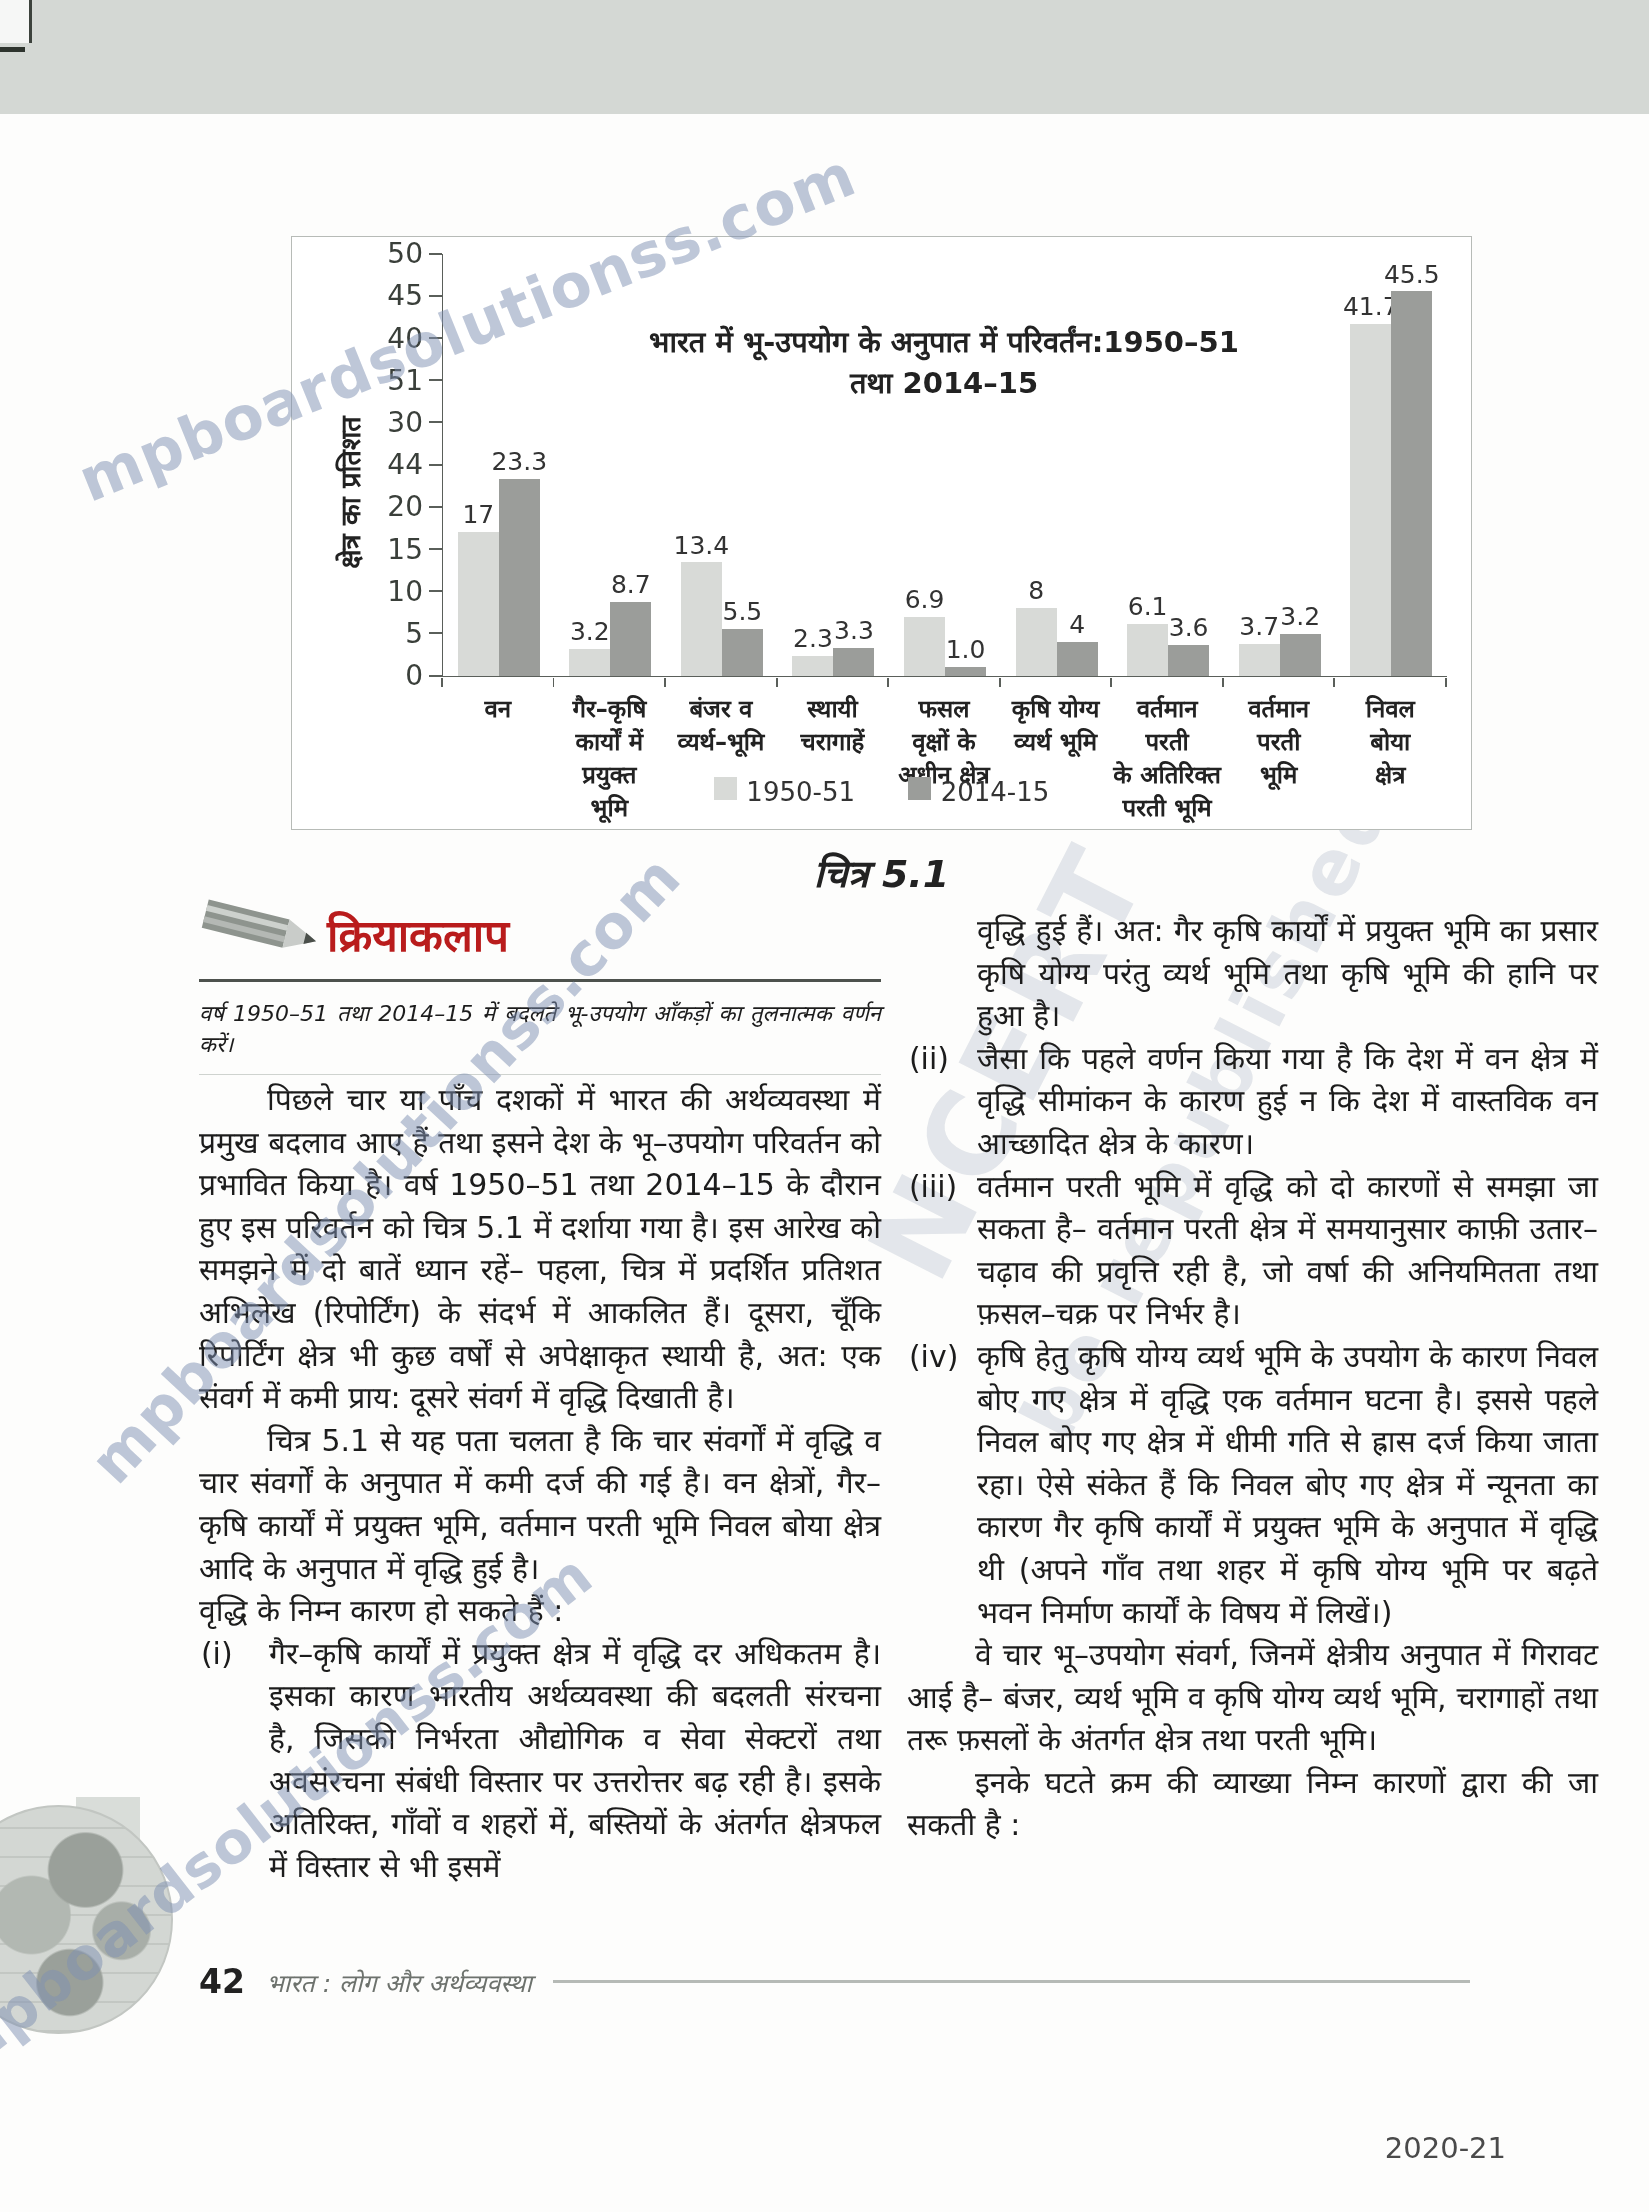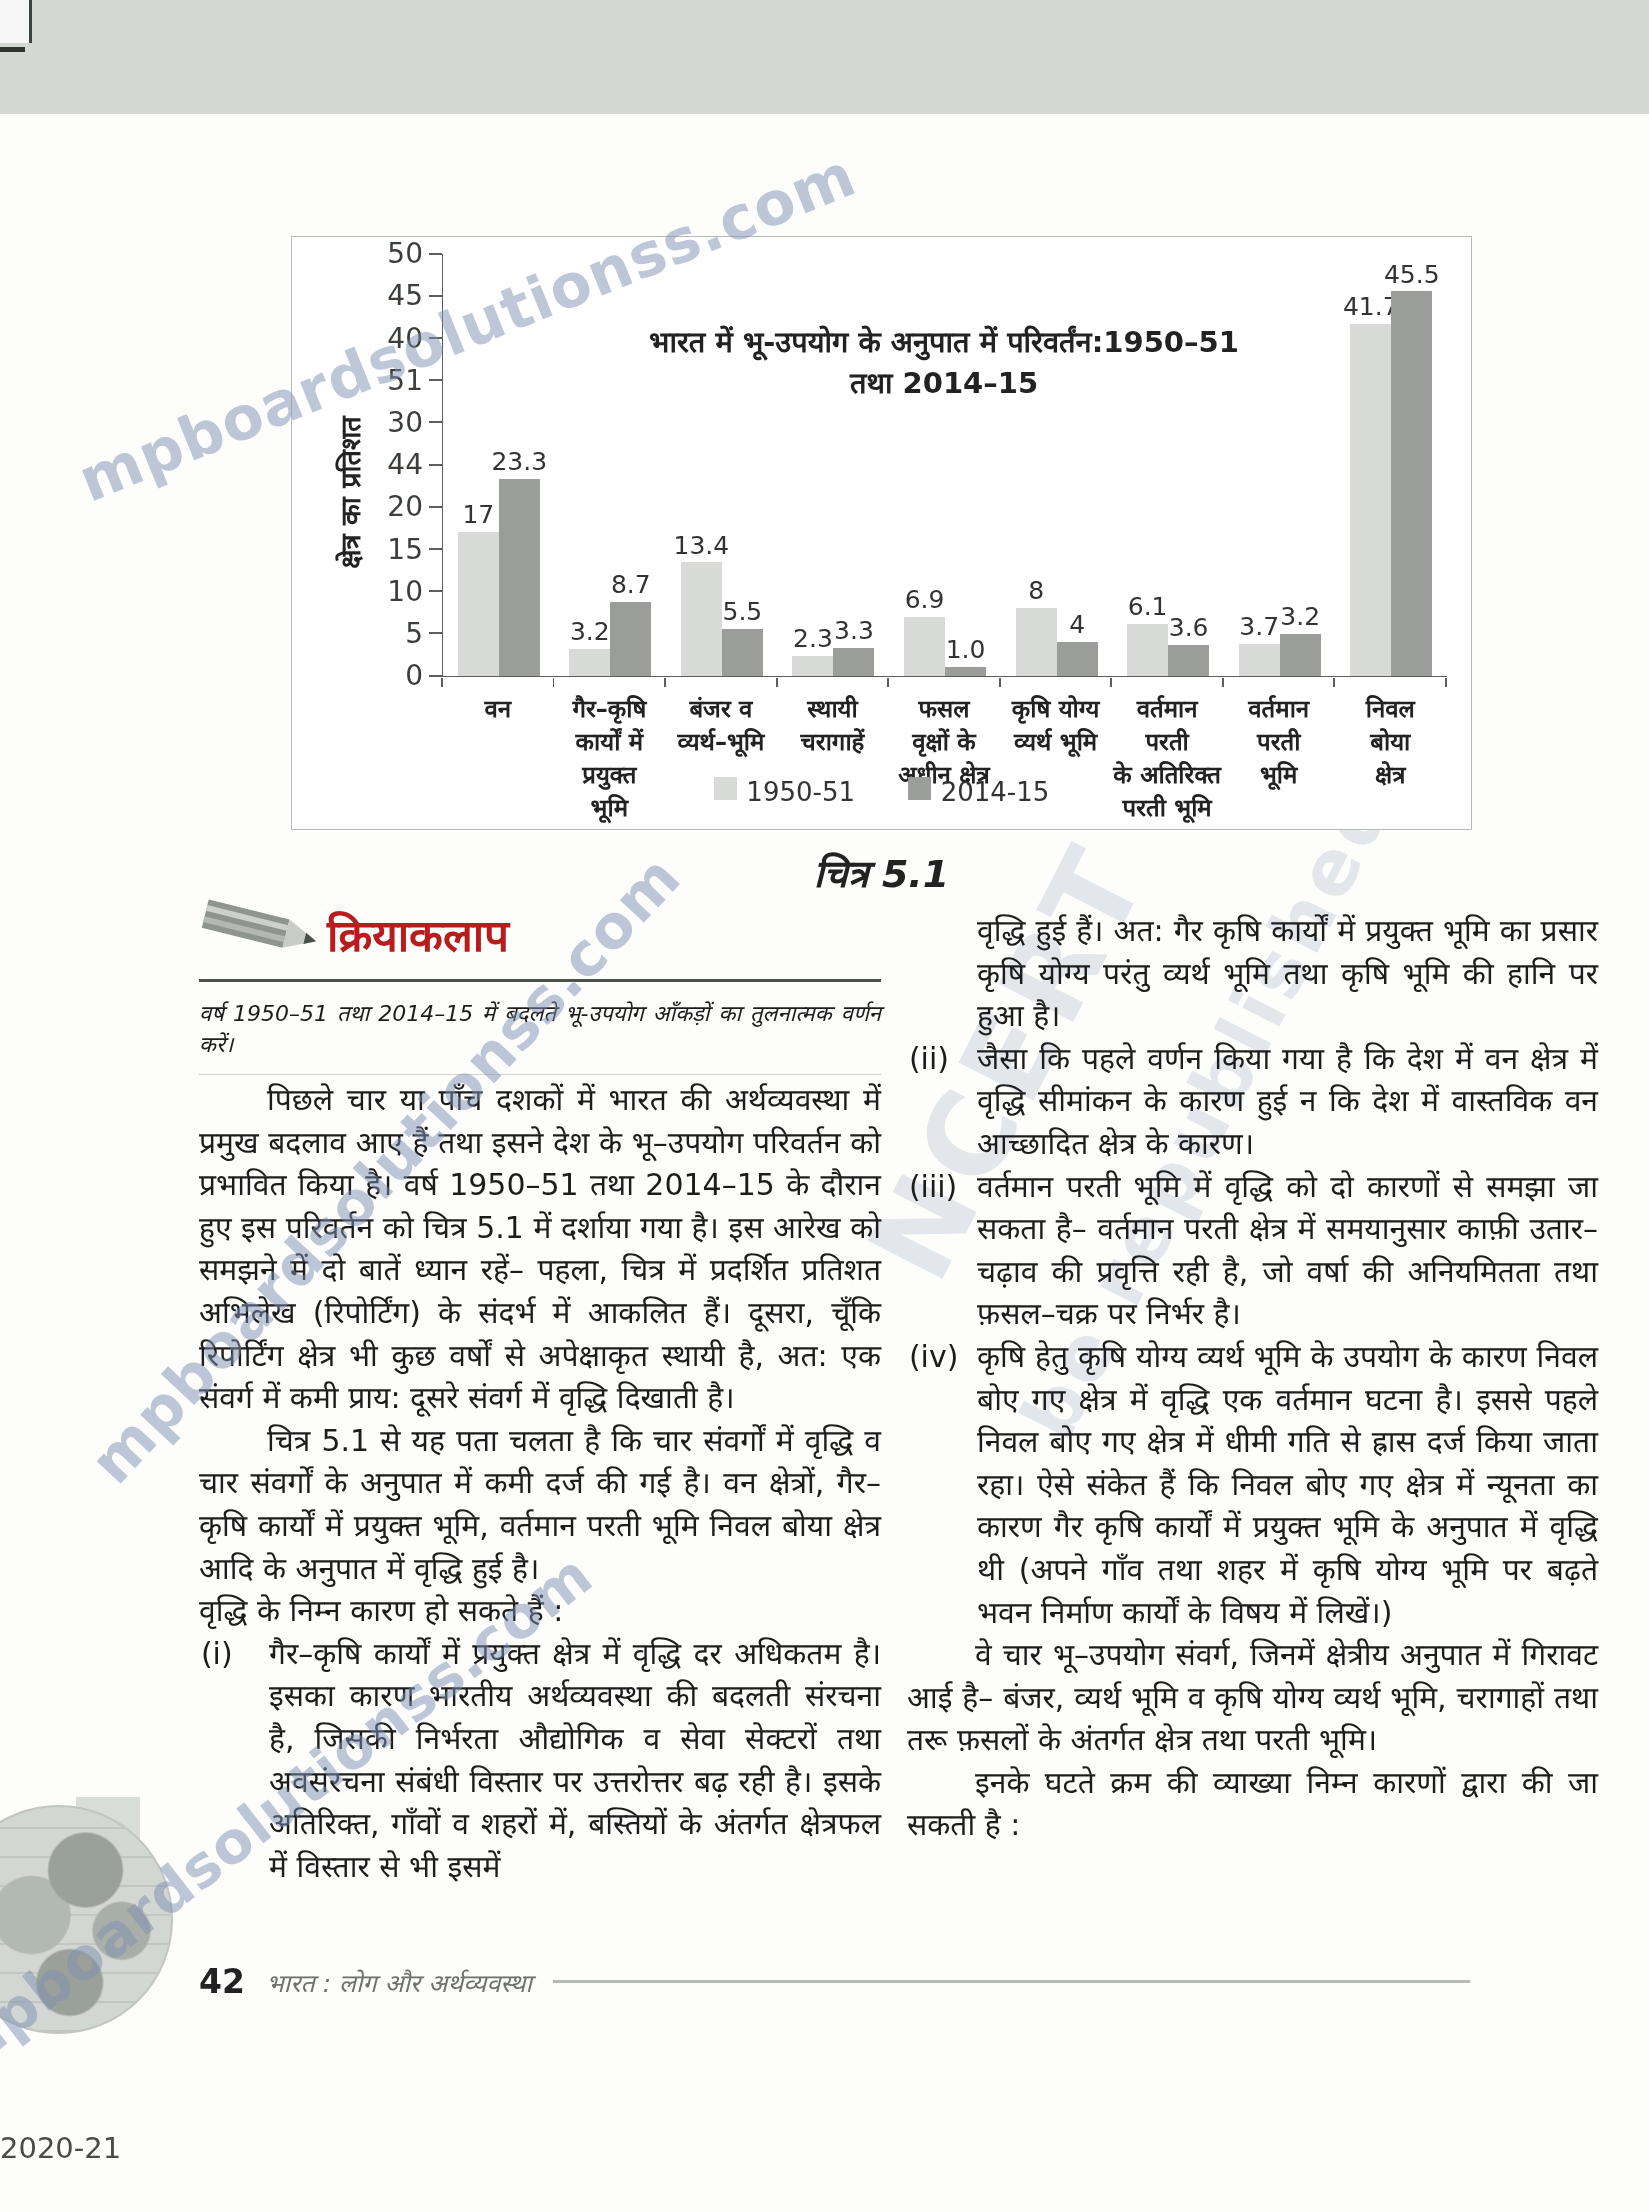--- a/index.html
+++ b/index.html
@@ -72,21 +72,21 @@
   .list-item .li-label{position:absolute;left:1.9px;top:0;}
   #left-col{left:199px;top:1079px;width:682px;}
   #right-col{left:907px;top:910px;width:691px;}
   .cont-block{padding-left:70px;}
 
   
   .footer{position:absolute;left:199px;top:1962px;width:1271px;display:flex;align-items:center;gap:21.3px;z-index:2;}
   .page-num{font-size:33px;font-weight:700;color:#222;}
   .book-title{font-size:25px;font-style:italic;color:#6d726d;white-space:nowrap;}
   .footer-rule{flex:1;height:3.9px;background:#b6bab6;}
-  .year-mark{position:absolute;left:0;top:2131px;width:1506px;text-align:left;font-size:29px;color:#4a4a4a;z-index:2;}
+  .year-mark{position:absolute;left:0;top:2131px;width:1506px;text-align:right;font-size:29px;color:#4a4a4a;z-index:2;}
 
   
   .globe-tile{position:absolute;left:76px;top:1797px;width:64px;height:64px;background:#d9ddd9;z-index:1;}
   .globe{
     position:absolute;left:-56px;top:1805px;width:225px;height:225px;border-radius:50%;z-index:2;
     border:2.9px solid #c2c6c2;
     background:
       radial-gradient(circle at 62% 28%, #9aa09a 0 17%, rgba(0,0,0,0) 18%),
       radial-gradient(circle at 78% 55%, #a8aea8 0 13%, rgba(0,0,0,0) 14%),
       radial-gradient(circle at 55% 78%, #9aa09a 0 15%, rgba(0,0,0,0) 16%),

